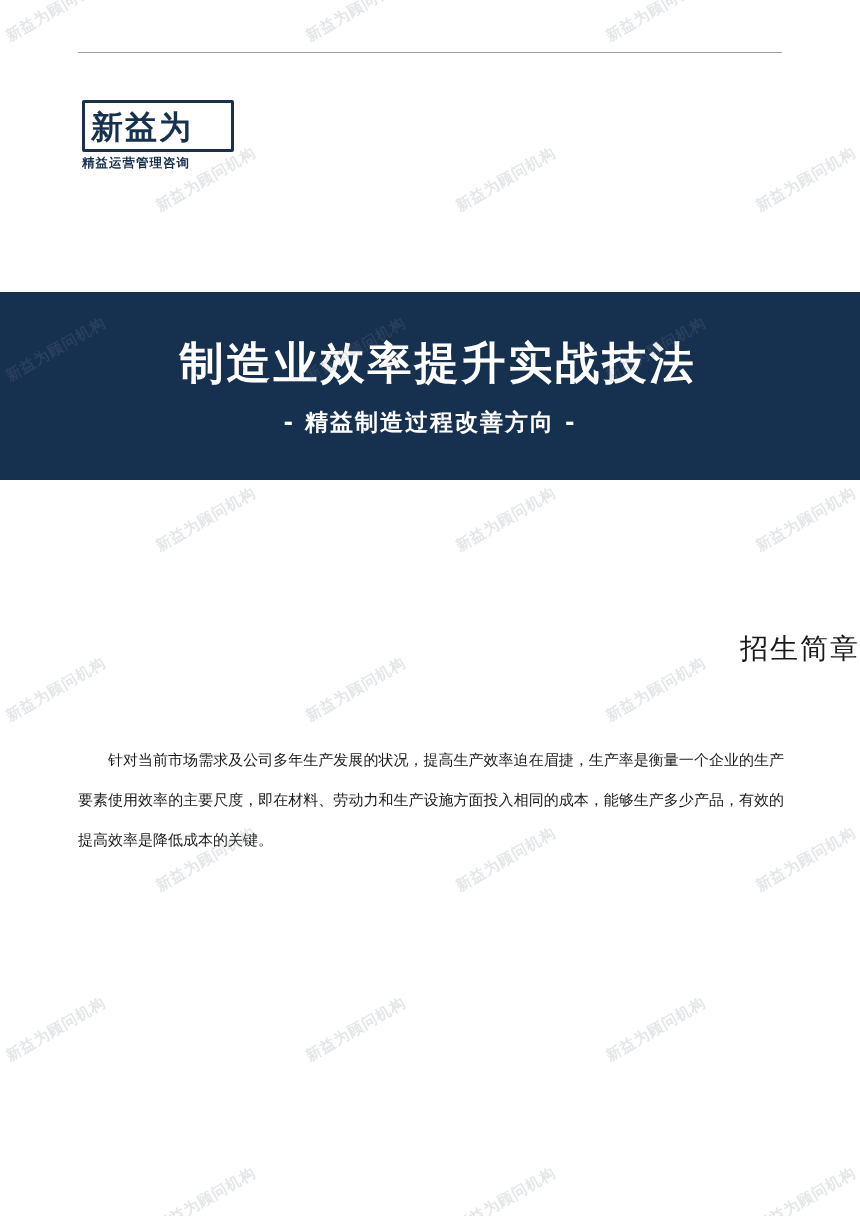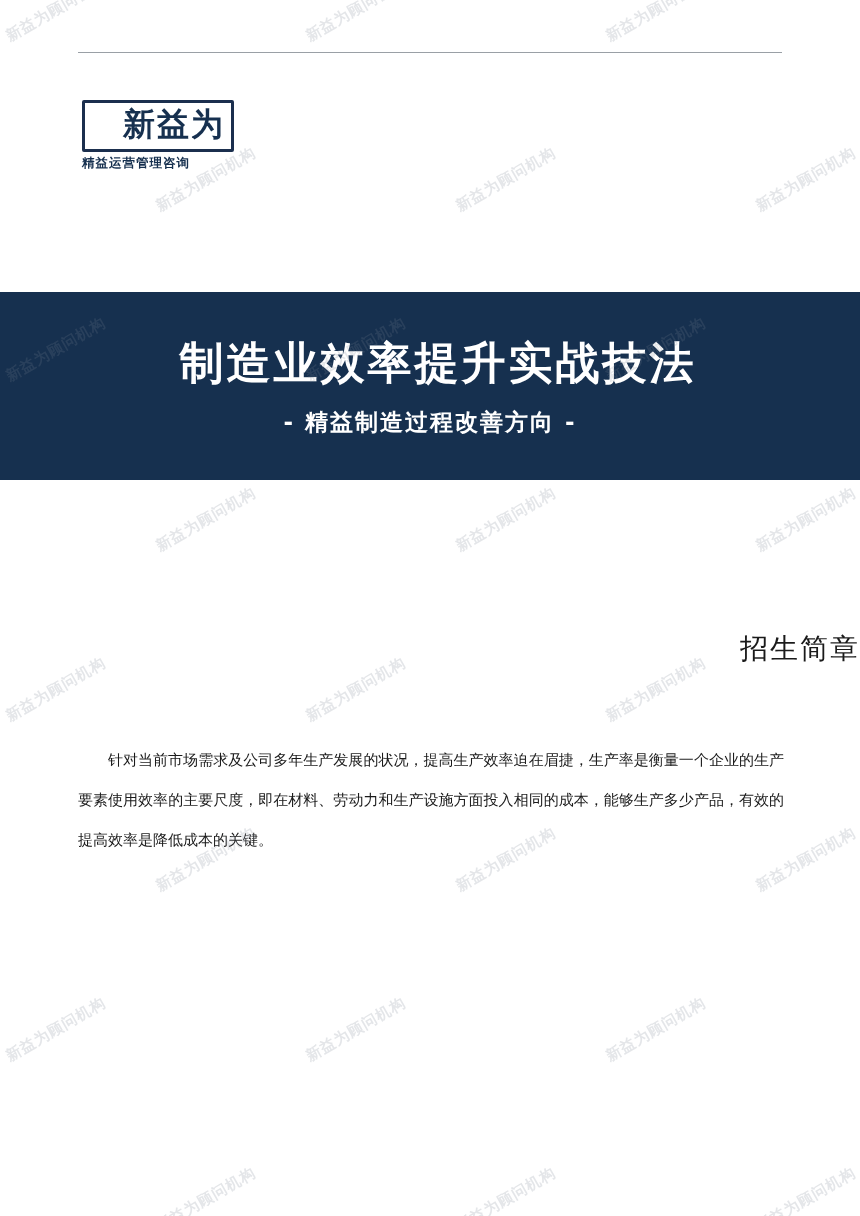--- a/index.html
+++ b/index.html
@@ -66,22 +66,22 @@
     box-sizing: border-box;
     width: 152px;
     height: 52px;
   }
   .logo-text {
     font-size: 32px;
     line-height: 42px;
     font-weight: bold;
     color: #16304f;
     letter-spacing: 2px;
-    text-align: right;
-    font-family: Liberation Mono, monospace;
+    text-align: left;
+    font-family: Liberation Sans, sans-serif;
   }
   .logo-sub {
     margin-top: 3px;
     width: 152px;
     font-size: 12.5px;
     font-weight: bold;
     letter-spacing: 1px;
     color: #16304f;
     text-align: left;
     font-family: "DejaVu Sans", sans-serif;

